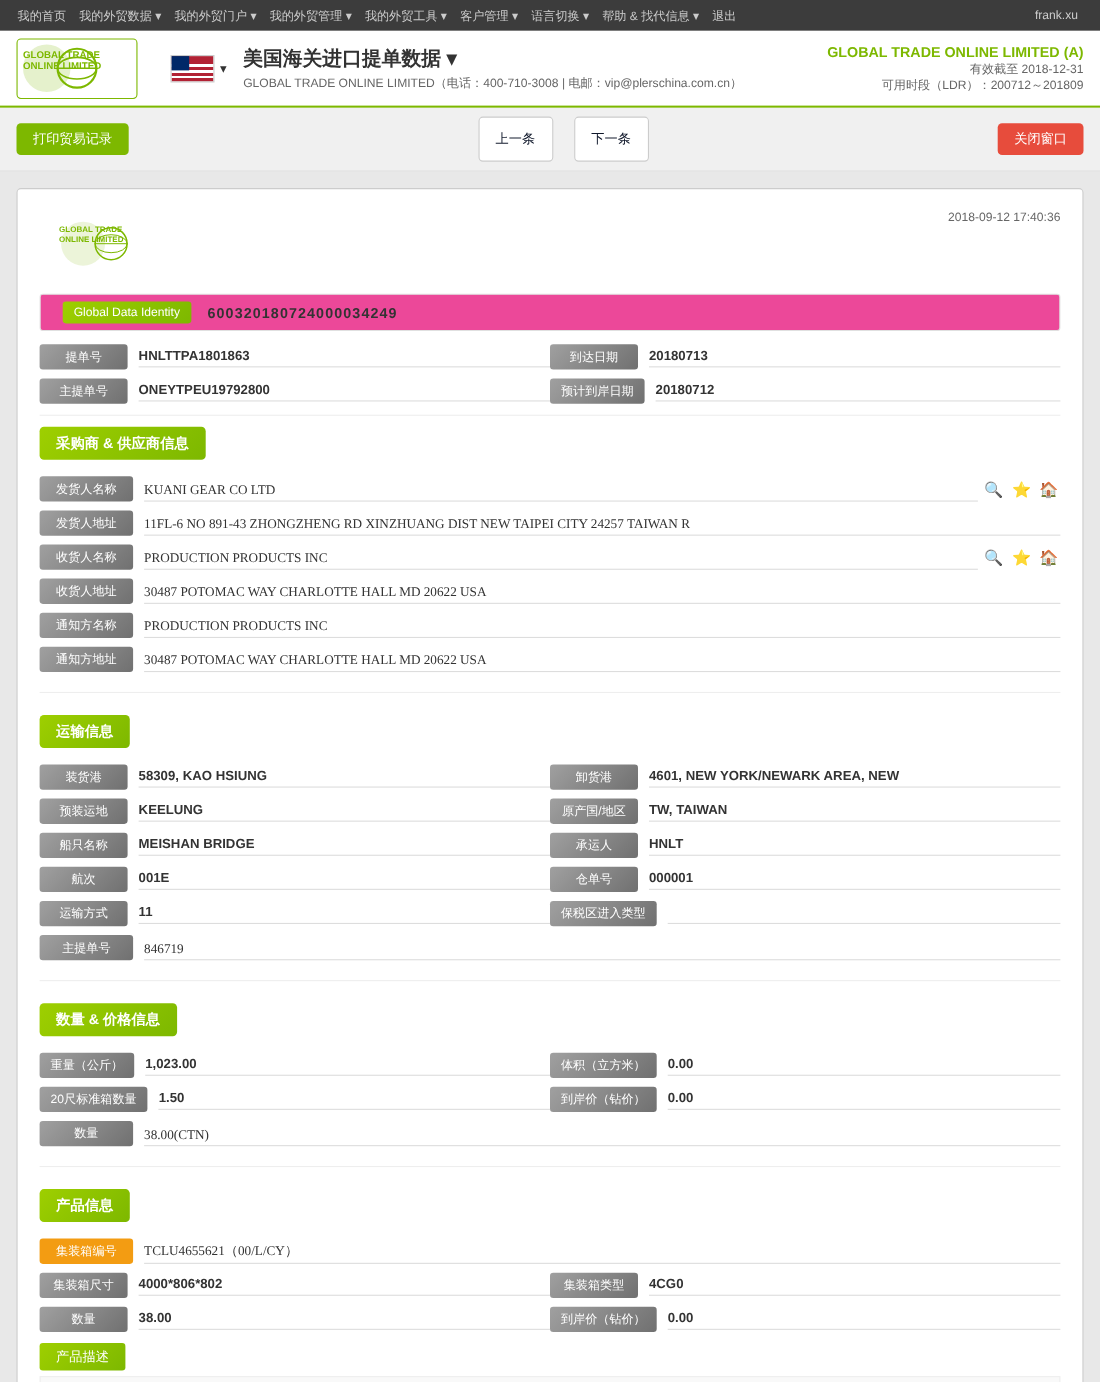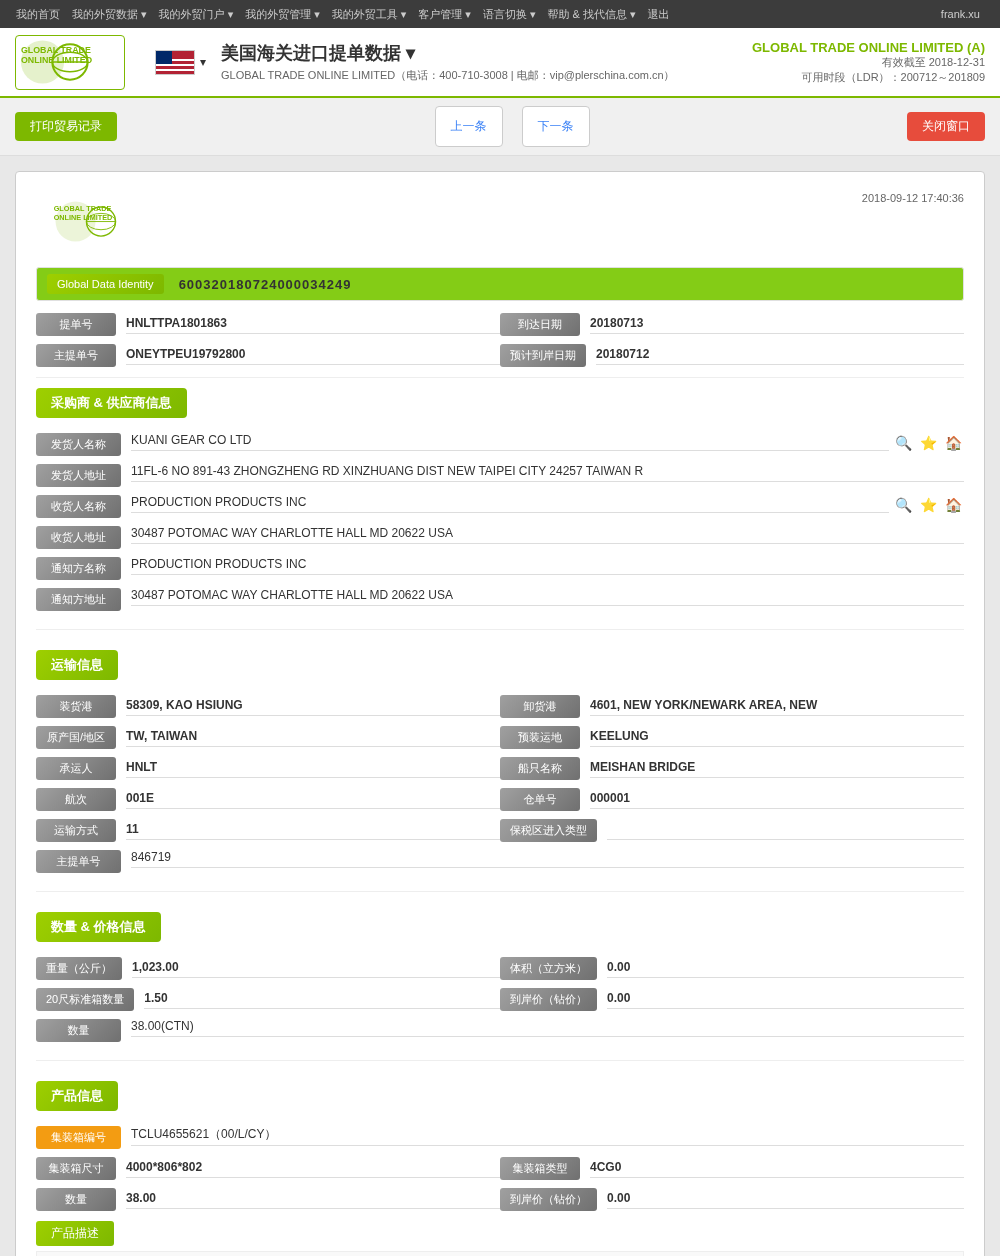--- a/index.html
+++ b/index.html
@@ -103,21 +103,21 @@
       cursor: pointer;
       font-size: 12px;
     }
     .btn-nav {
       background: #fff;
       border: 1px solid #ccc;
       padding: 11px 15px;
       border-radius: 4px;
       cursor: pointer;
       font-size: 12px;
-      color: #3b82f6;
+      color: #0f172a;
     }
     .btn-close {
       background: #e74c3c;
       color: #fff;
       border: none;
       padding: 6px 15px;
       border-radius: 4px;
       cursor: pointer;
       font-size: 12px;
       margin-left: auto;
@@ -159,22 +159,23 @@
     }
     .record-datetime {
       font-size: 11px;
       color: #666;
       text-align: right;
     }
 
     
     .field-row {
       display: flex;
-      align-items: flex-start;
+      align-items: flex-end;
       margin-bottom: 8px;
+      font-family: Liberation Serif, serif;
     }
     .field-label {
       background: linear-gradient(135deg, #a0a0a0, #707070);
       color: #fff;
       padding: 4px 10px;
       border-radius: 3px;
       font-size: 11px;
       min-width: 85px;
       text-align: center;
       margin-right: 10px;
@@ -234,22 +235,22 @@
       padding-bottom: 10px;
       border-bottom: 1px solid #eee;
     }
     .section-block:last-child { border-bottom: none; }
 
     
     .global-data-row {
       display: flex;
       align-items: center;
       margin-bottom: 12px;
-      background: #84cc16;
-      padding: 6px 10px;
+      background: #ec4899;
+      padding: 6px 20px;
       border: 1px solid #e0e0e0;
       border-radius: 3px;
     }
     .global-data-label {
       background: linear-gradient(135deg, #9ecf00, #7db800);
       color: #fff;
       padding: 4px 10px;
       border-radius: 3px;
       font-size: 11px;
       margin-right: 15px;
@@ -444,37 +445,37 @@
           <span class="field-value">58309, KAO HSIUNG</span>
         </div>
         <div class="field-col">
           <span class="field-label">卸货港</span>
           <span class="field-value">4601, NEW YORK/NEWARK AREA, NEW</span>
         </div>
       </div>
 
       <div class="field-row-2col">
         <div class="field-col">
+          <span class="field-label">预装运地</span>
+          <span class="field-value">KEELUNG</span>
+        </div>
+        <div class="field-col">
           <span class="field-label">原产国/地区</span>
           <span class="field-value">TW, TAIWAN</span>
         </div>
-        <div class="field-col">
-          <span class="field-label">预装运地</span>
-          <span class="field-value">KEELUNG</span>
-        </div>
-      </div>
-
-      <div class="field-row-2col">
+      </div>
+
+      <div class="field-row-2col">
+        <div class="field-col">
+          <span class="field-label">船只名称</span>
+          <span class="field-value">MEISHAN BRIDGE</span>
+        </div>
         <div class="field-col">
           <span class="field-label">承运人</span>
           <span class="field-value">HNLT</span>
-        </div>
-        <div class="field-col">
-          <span class="field-label">船只名称</span>
-          <span class="field-value">MEISHAN BRIDGE</span>
         </div>
       </div>
 
       <div class="field-row-2col">
         <div class="field-col">
           <span class="field-label">航次</span>
           <span class="field-value">001E</span>
         </div>
         <div class="field-col">
           <span class="field-label">仓单号</span>

